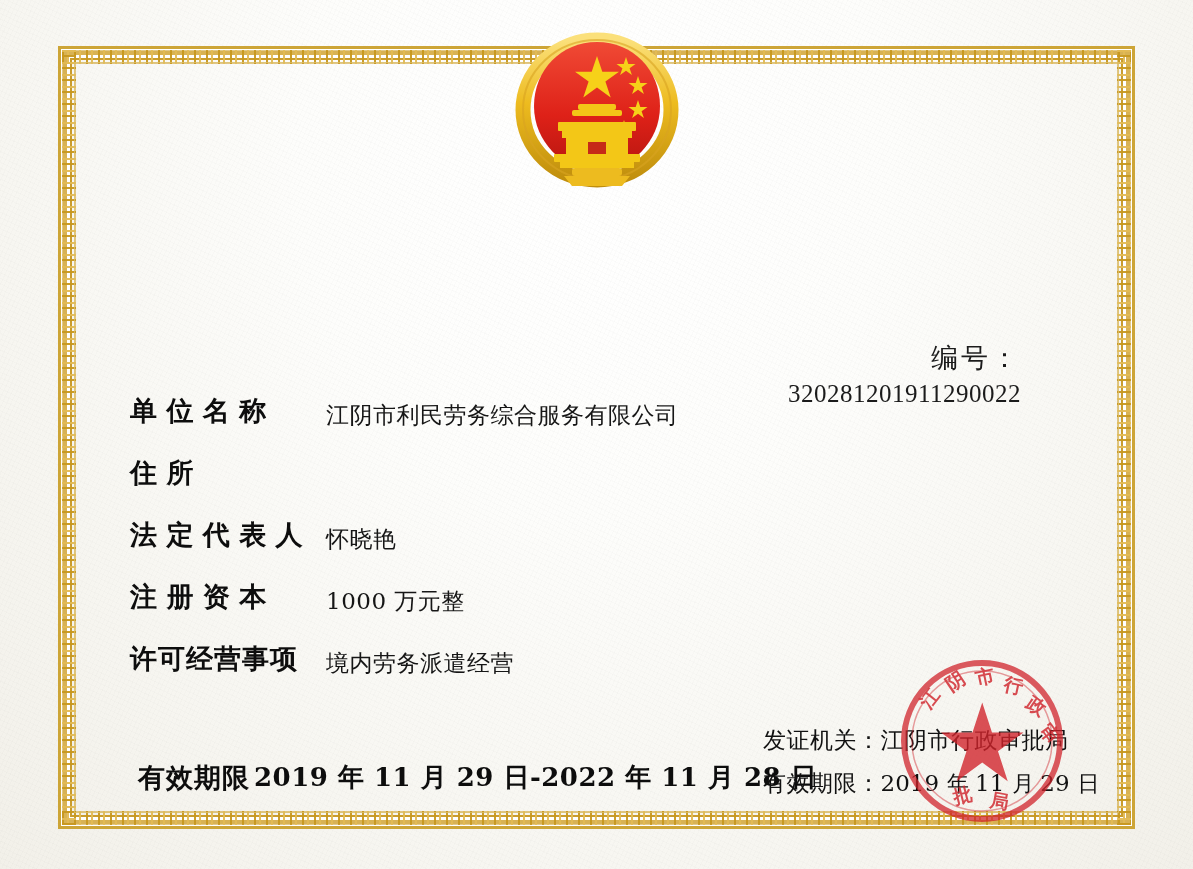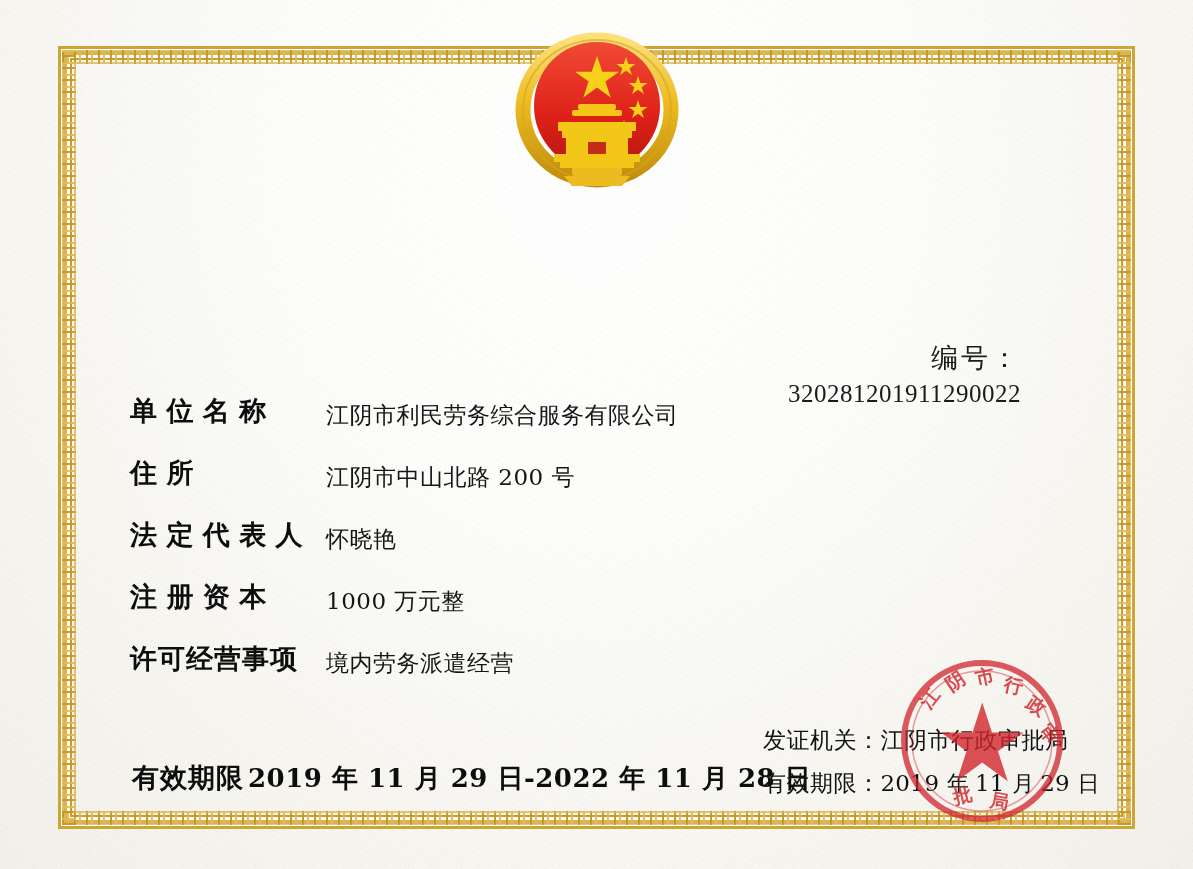--- a/index.html
+++ b/index.html
@@ -177,24 +177,24 @@
     color: #161616;
     font-family: "DejaVu Serif", "Liberation Serif", serif;
     position: relative;
     top: 2px;
     letter-spacing: 0.5px;
   }
 
   
   #validity-row {
     position: absolute;
-    left: 132px;
+    left: 138px;
     top: 760px;
     display: flex;
-    align-items: flex-end;
+    align-items: flex-start;
     color: #0d0d0d;
   }
   #validity-label {
     font-size: 27px;
     font-weight: bold;
     letter-spacing: 1px;
   }
   #validity-value {
     font-size: 26px;
     font-weight: bold;
@@ -306,21 +306,20 @@
 
   <div id="fields">
 
     <div class="field-row">
       <span class="field-label">单 位 名 称</span>
       <span class="field-value">江阴市利民劳务综合服务有限公司</span>
     </div>
 
     <div class="field-row">
       <span class="field-label">住        所</span>
-      <span class="field-value">江阴市中山北路 200 号</span>
     </div>
 
     <div class="field-row">
       <span class="field-label">法 定 代 表 人</span>
       <span class="field-value">怀晓艳</span>
     </div>
 
     <div class="field-row">
       <span class="field-label">注 册 资 本</span>
       <span class="field-value">1000 万元整</span>

